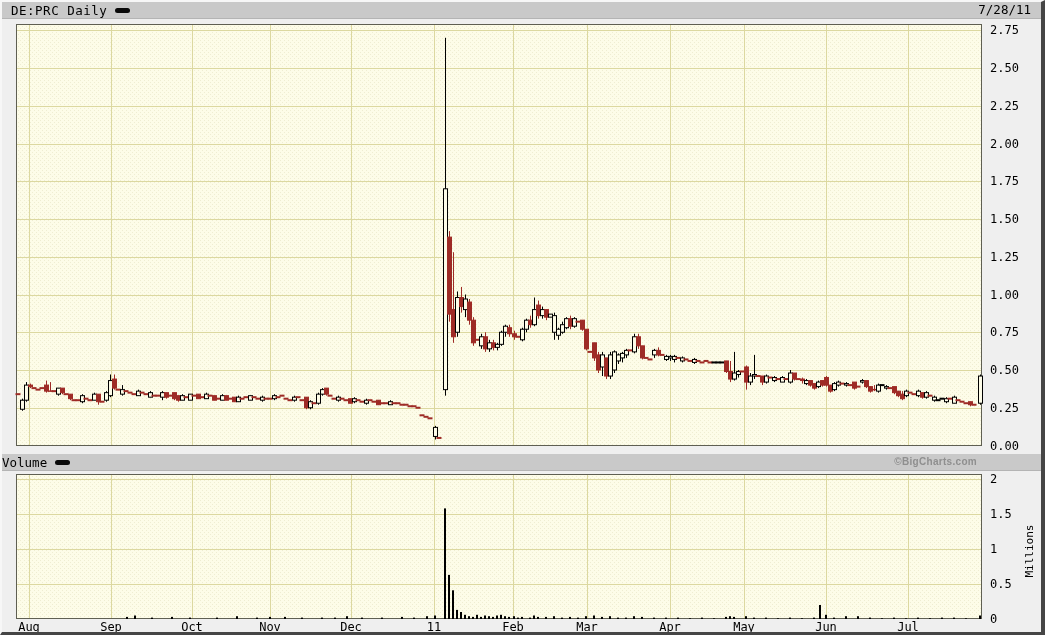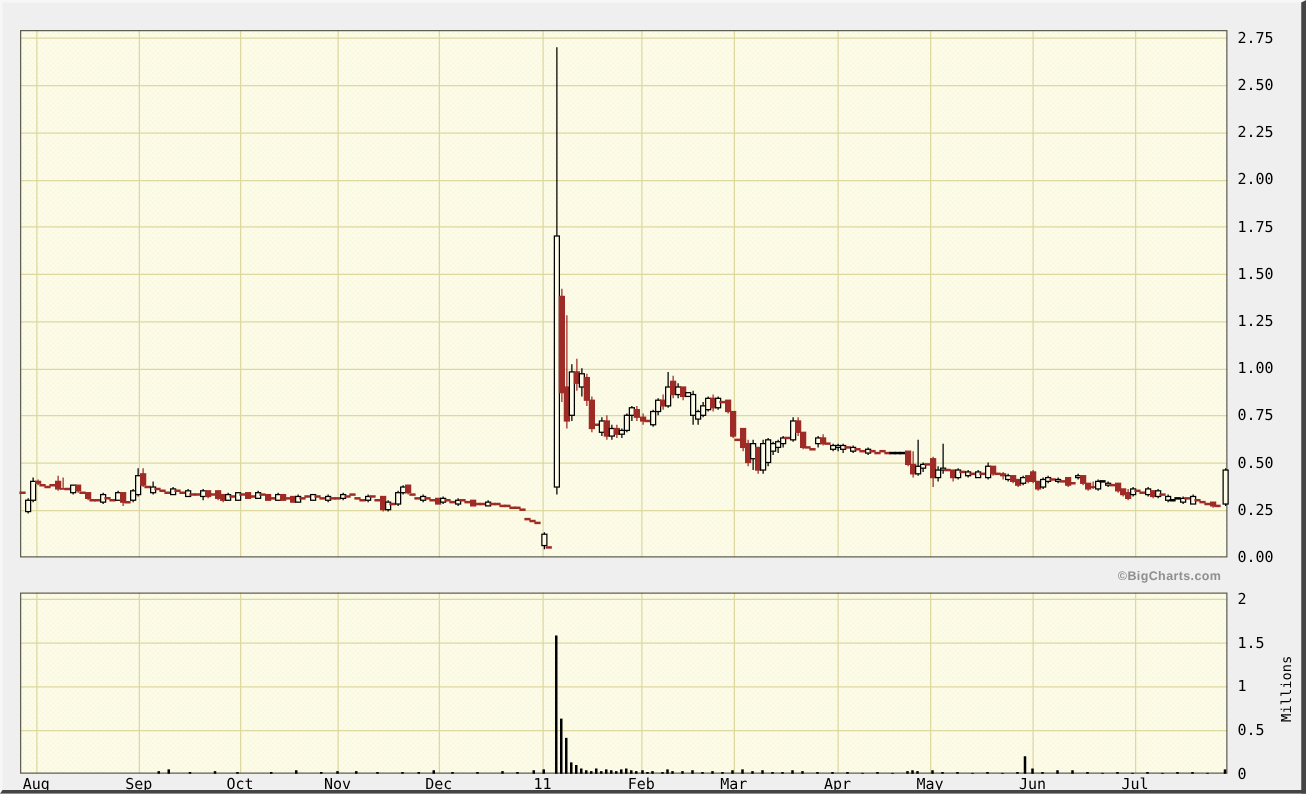--- a/index.html
+++ b/index.html
@@ -29,21 +29,30 @@
     letter-spacing:0.3px;
   }
   svg{position:absolute;left:0;top:0;}
   text{font-family:"DejaVu Sans Mono",monospace;fill:#000;}
 </style>
 </head>
 <body>
 
 <div id="window">
 
+  <div class="titlebar">
+    <span class="txt">DE:PRC Daily</span>
+    <span class="dash-icon"></span>
+    <span class="datebox">7/28/11</span>
+  </div>
 
+  <div id="volbar">
+    <span class="txt">Volume</span>
+    <span class="dash-icon"></span>
+  </div>
   <div id="watermark">©BigCharts.com</div>
 
   <svg id="chart-svg" width="1045" height="635" viewBox="0 0 1045 635">
       <defs>
         <pattern id="hatch" width="4" height="4" patternUnits="userSpaceOnUse">
           <rect x="0" y="0" width="4" height="4" fill="#fdfce8"></rect>
           <rect x="0" y="0" width="1" height="1" fill="#efedd2"></rect>
           <rect x="2" y="2" width="1" height="1" fill="#efedd2"></rect>
         </pattern>
       </defs>

